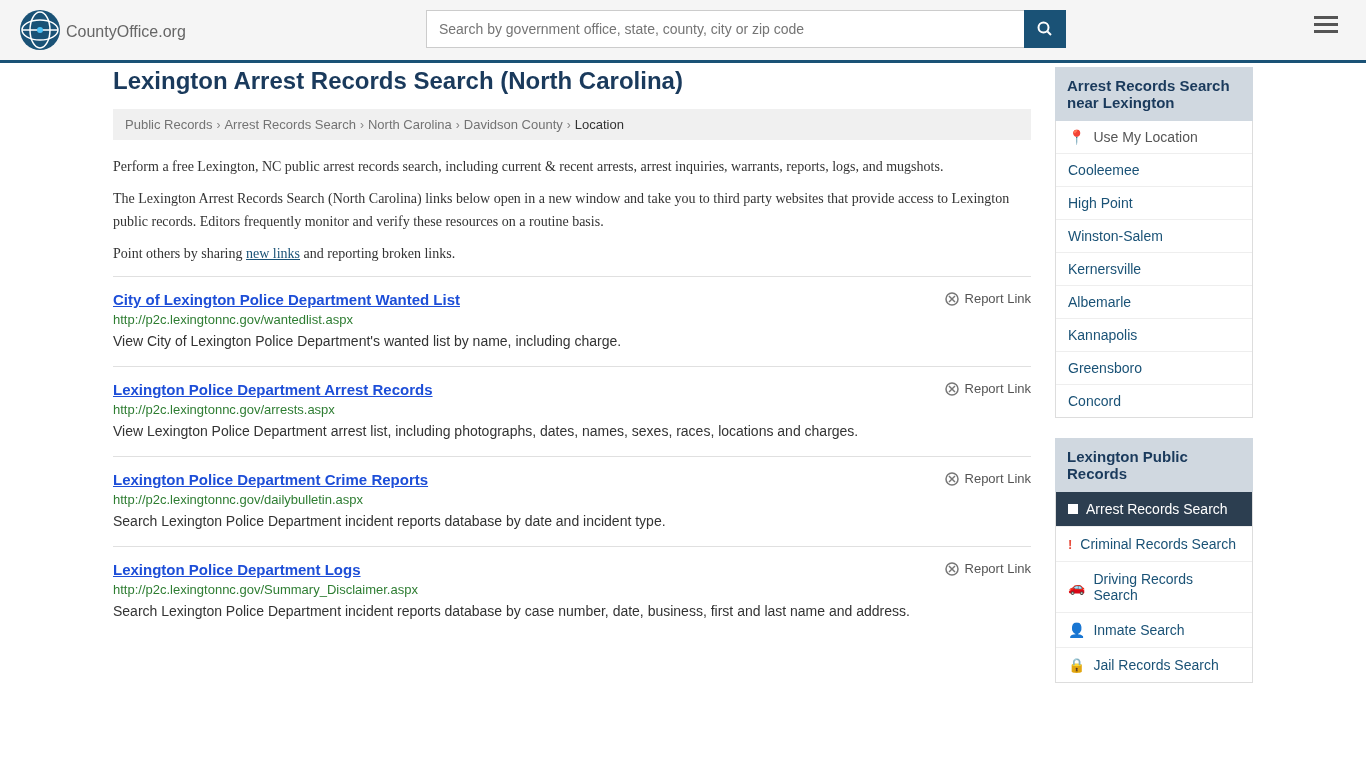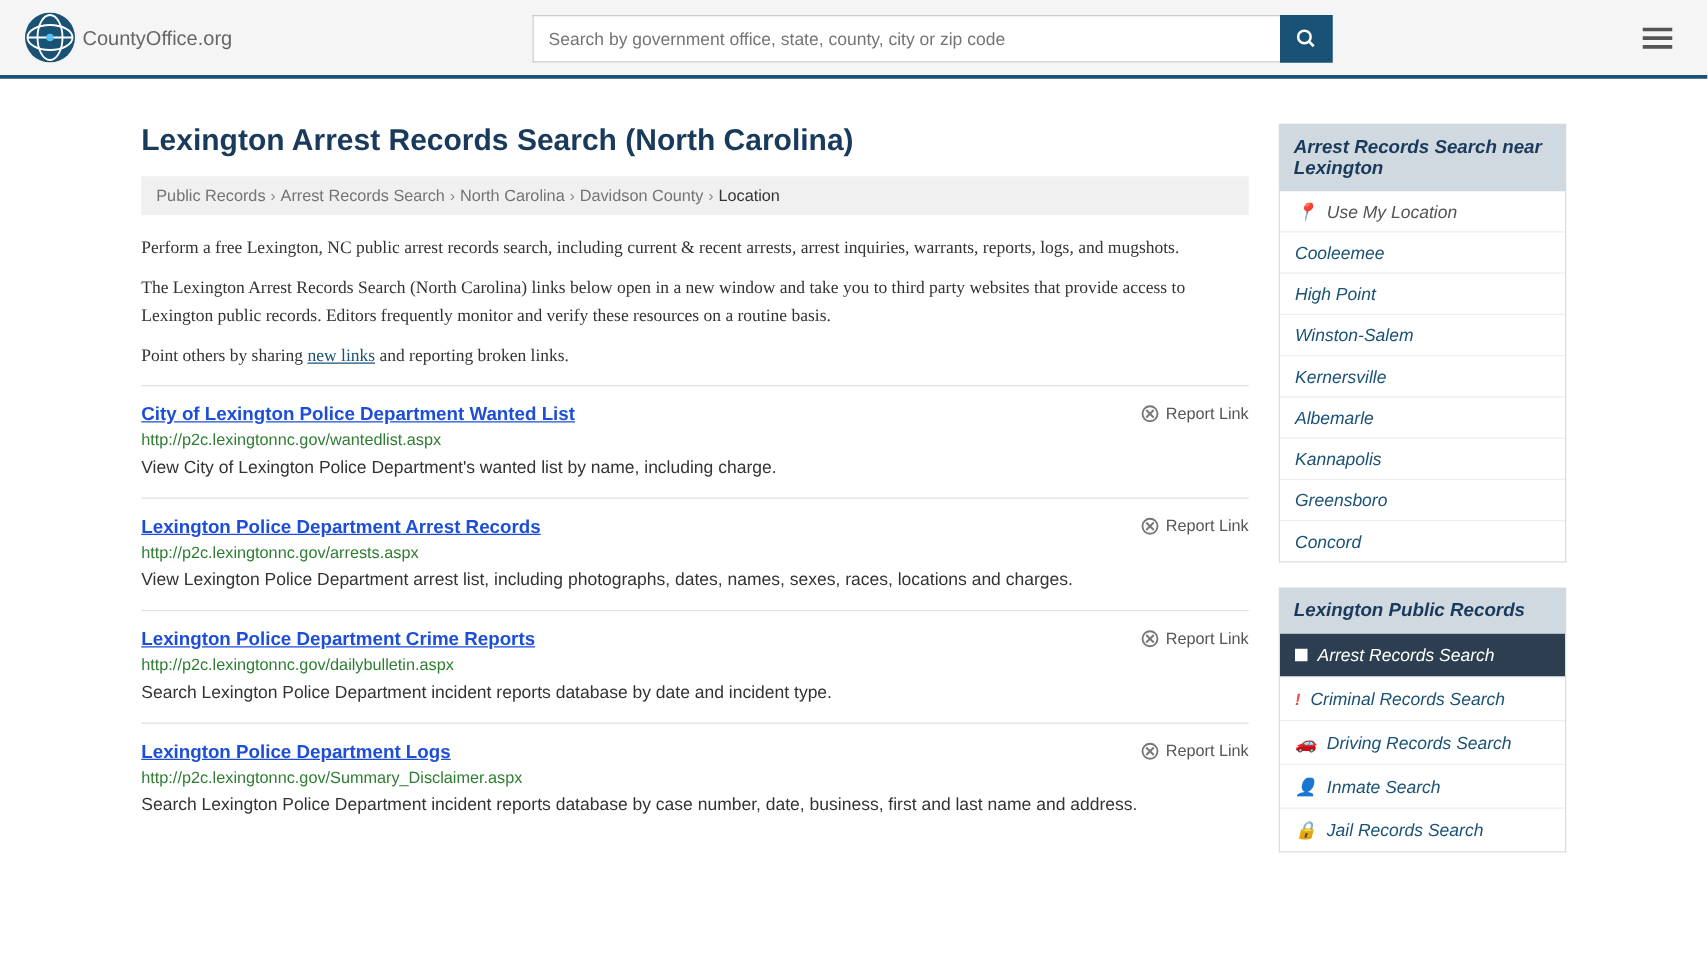--- a/index.html
+++ b/index.html
@@ -4,21 +4,21 @@
   <style>
     * { box-sizing: border-box; margin: 0; padding: 0; }
     body { font-family: Arial, sans-serif; font-size: 14px; color: #333; background: #fff; }
 
     
     .header {
       background: #f5f5f5;
       border-bottom: 3px solid #1a5276;
       padding: 10px 20px;
       display: flex;
-      align-items: flex-end;
+      align-items: flex-start;
       justify-content: space-between;
     }
     .logo-area {
       display: flex;
       align-items: center;
       gap: 6px;
     }
     .logo-icon {
       width: 40px;
       height: 40px;
@@ -65,31 +65,30 @@
       cursor: pointer;
       font-size: 22px;
       color: #555;
       padding: 4px 8px;
     }
 
     
     .container {
       max-width: 1180px;
       margin: 0 auto;
-      padding: 36px 20px;
+      padding: 4px 20px;
       display: flex;
       gap: 24px;
     }
     .main-content {
       flex: 1;
     }
     .sidebar {
-      width: 230px;
+      width: 198px;
       flex-shrink: 0;
-      font-style: italic;
     }
 
     
     .page-title {
       font-size: 24px;
       font-weight: bold;
       color: #1a3a5c;
       margin-bottom: 14px;
     }
 

